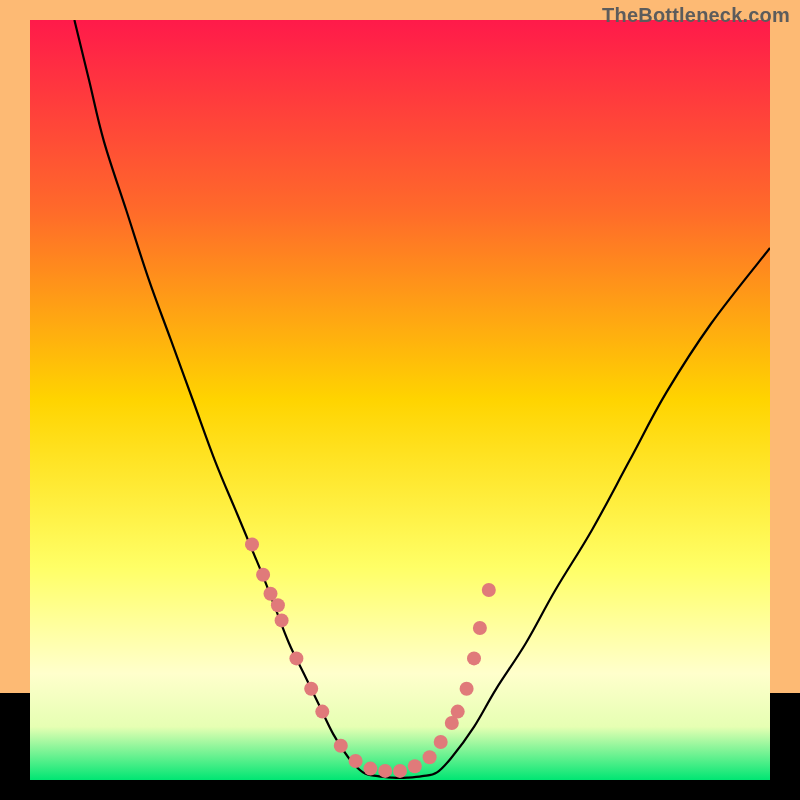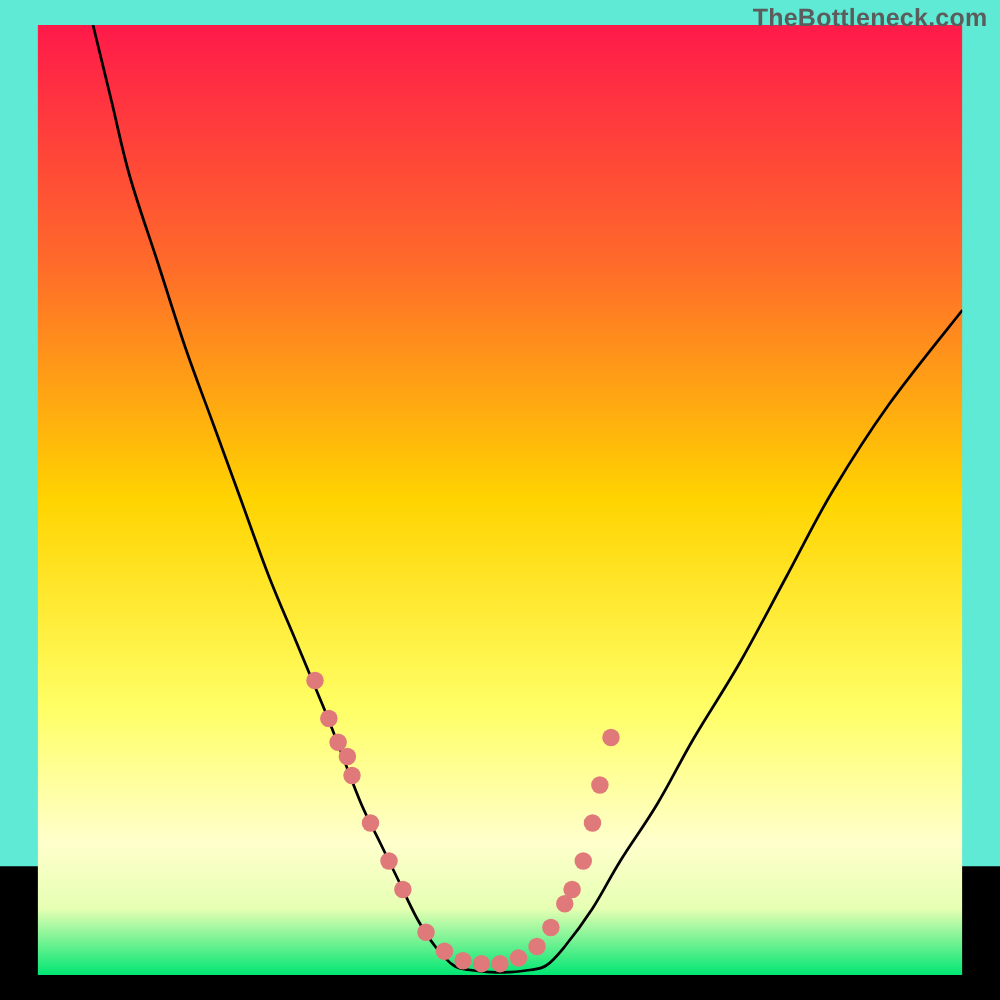--- a/index.html
+++ b/index.html
@@ -10,21 +10,21 @@
     overflow: hidden;
     background: #000;
     font-family: Arial, Helvetica, sans-serif;
   }
   .frame {
     position: absolute;
     left: 0;
     top: 0;
     width: 800px;
     height: 693px;
-    background: #5eead4;
+    background: #fdba74;
     text-align: center;
   }
   .plot {
     position: absolute;
     left: 30px;
     top: 20px;
     width: 740px;
     height: 760px;
     overflow: hidden;
   }

